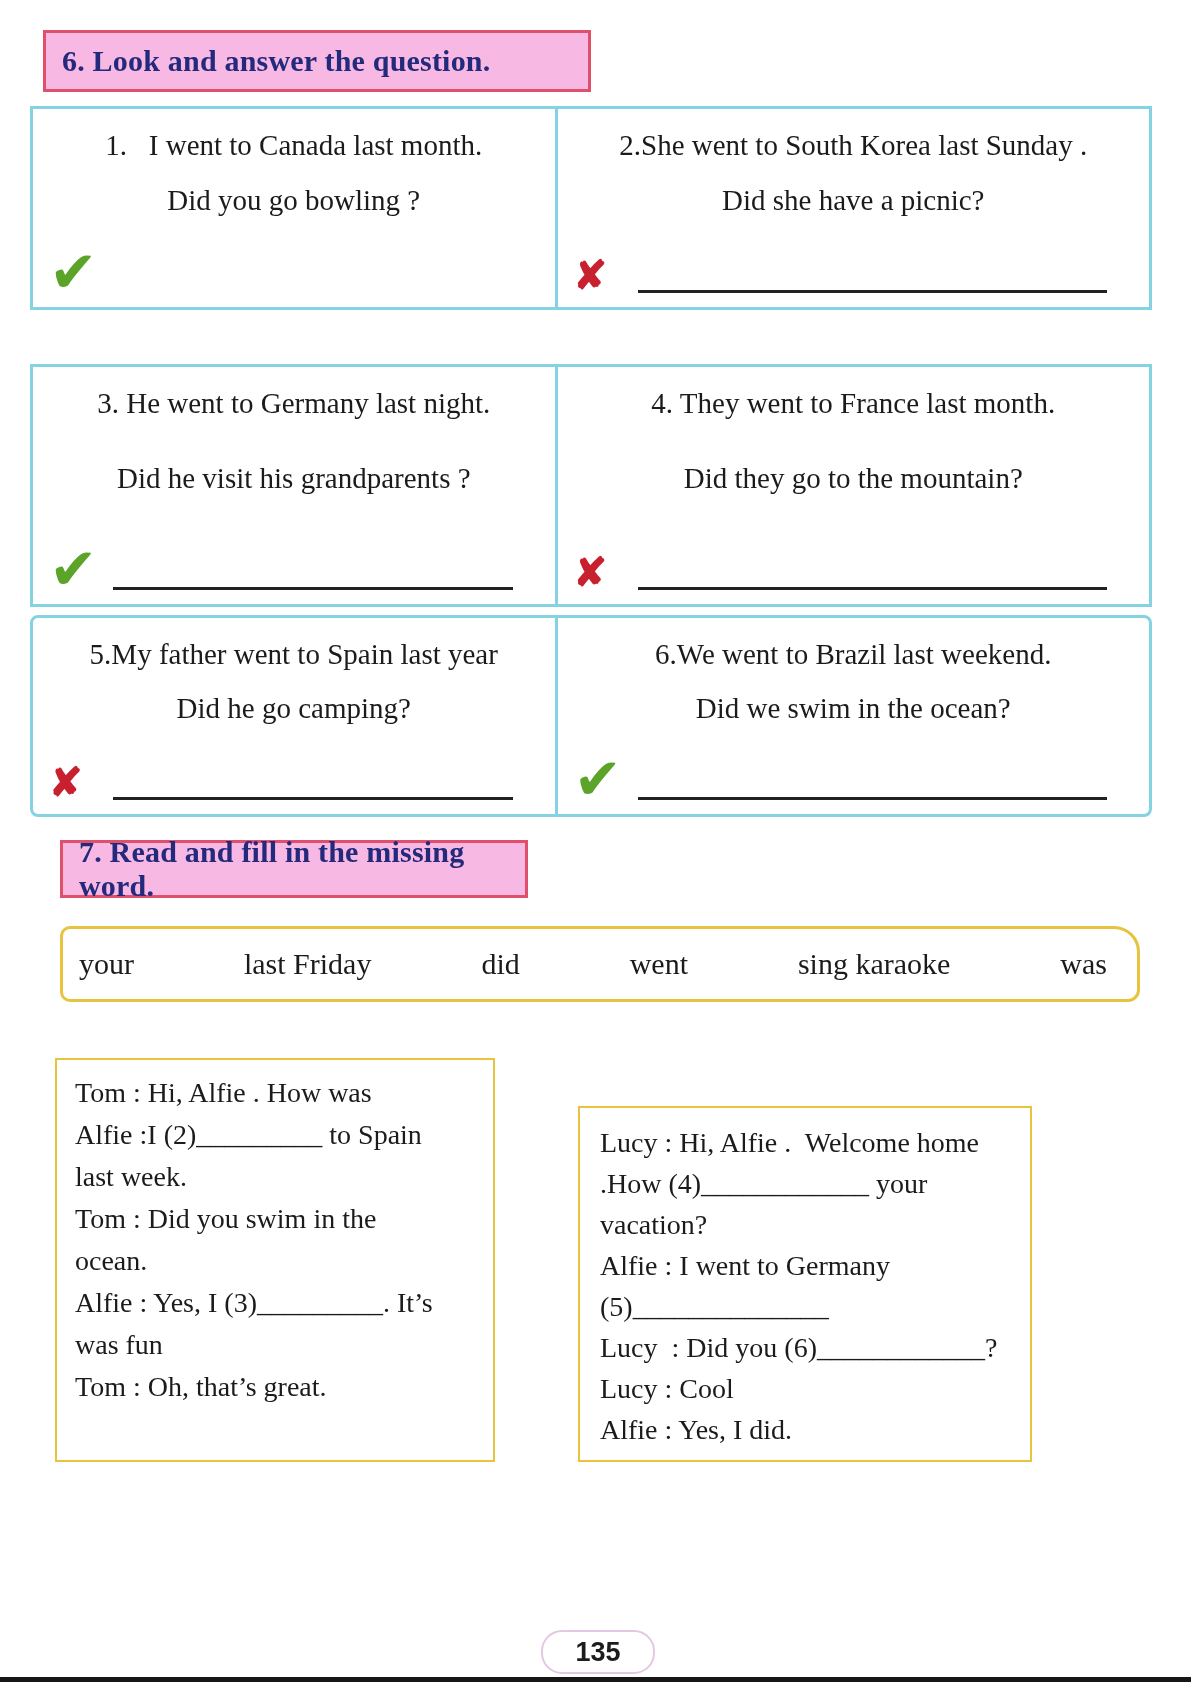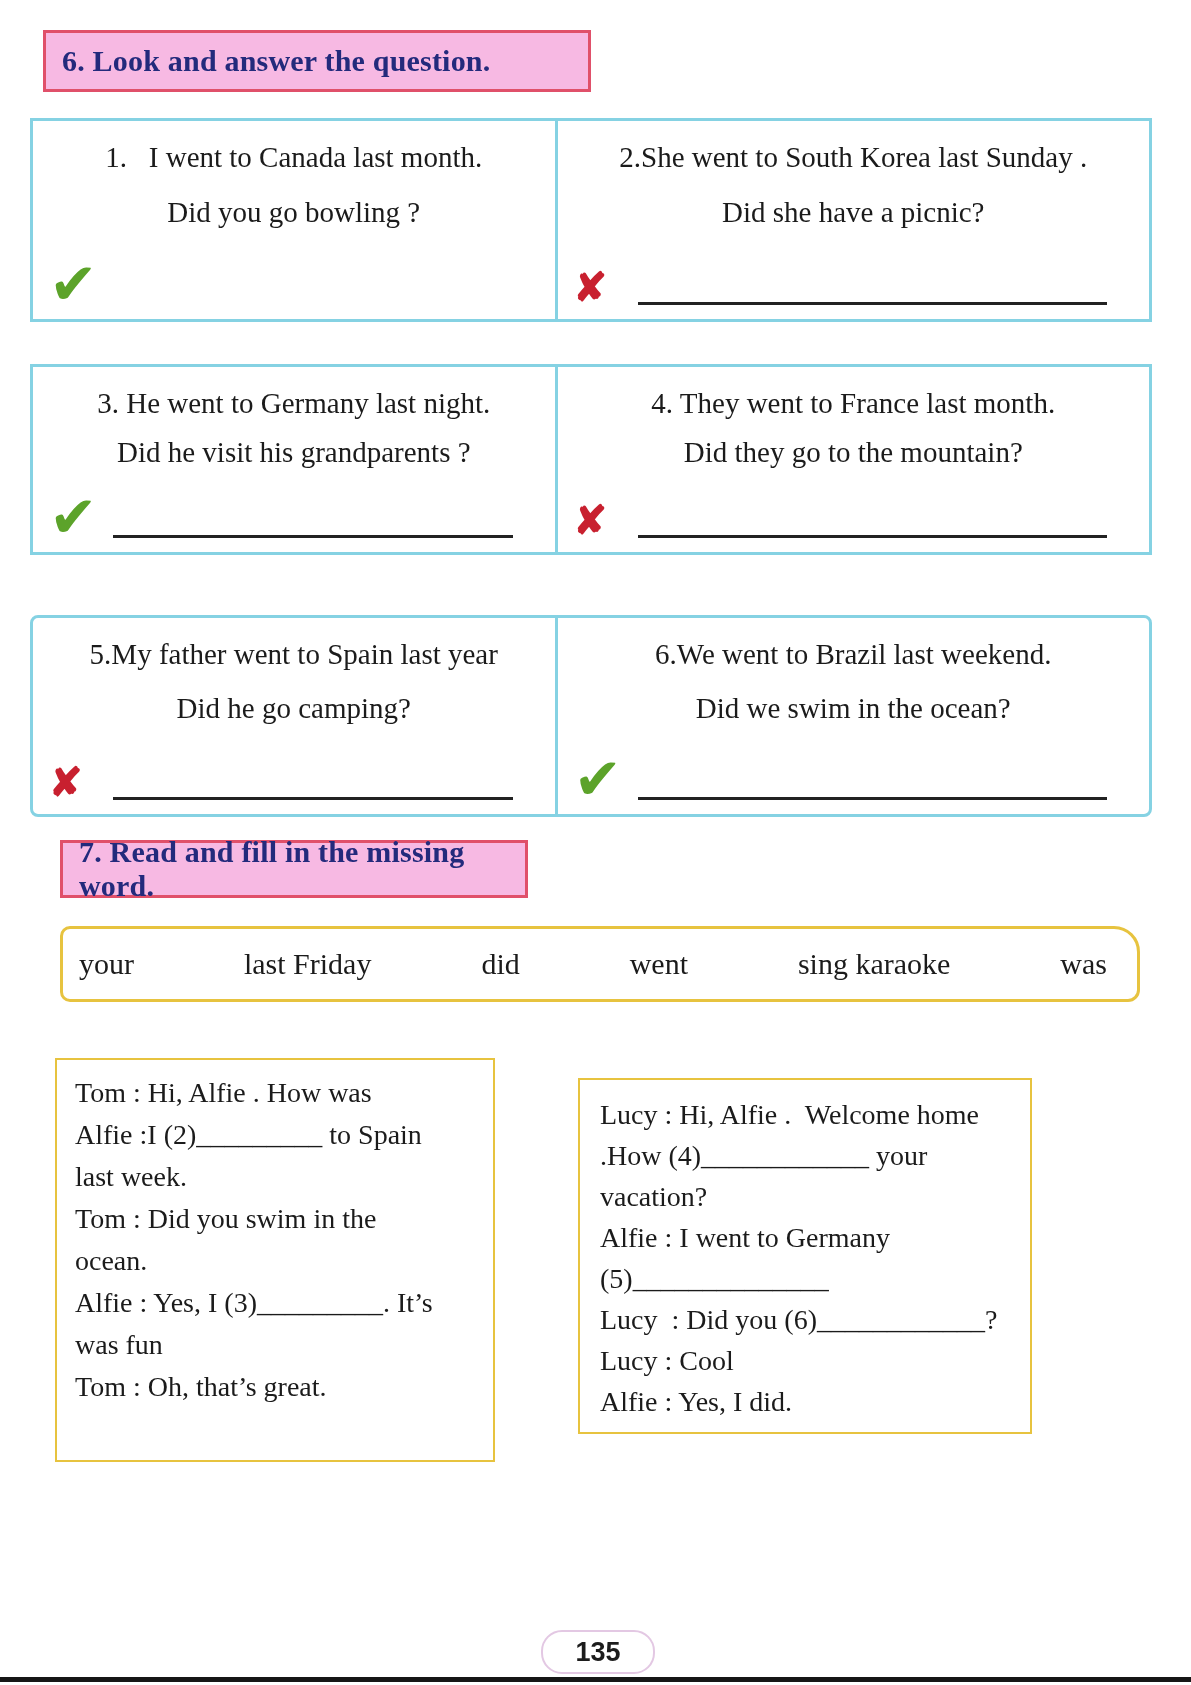--- a/index.html
+++ b/index.html
@@ -11,22 +11,22 @@
     position:absolute;background:#f7b9e3;border:3px solid #e0506a;
     display:flex;align-items:center;padding-left:16px;box-sizing:border-box;
     font-weight:bold;font-size:30px;color:#232a7c;letter-spacing:0.2px;
   }
   #sec6-header{left:43px;top:30px;width:548px;height:62px;}
   #sec7-header{left:60px;top:840px;width:468px;height:58px;}
   .qrow{
     position:absolute;left:30px;width:1122px;border:3px solid #85d2e3;
     background:#fff;display:flex;box-sizing:border-box;
   }
-  #qrow1{top:118px;height:204px;}
-  #qrow2{top:364px;height:191px;}
+  #qrow1{top:106px;height:204px;}
+  #qrow2{top:364px;height:243px;}
   #qrow3{top:615px;height:202px;border-radius:8px;}
   .qcell{
     display:flex;flex-direction:column;justify-content:space-between;
     padding:20px 10px 12px 10px;box-sizing:border-box;
   }
   .qcell.left{width:47%;border-right:3px solid #85d2e3;}
   .qcell.right{width:53%;}
   .stmt,.ques{text-align:center;font-size:29px;white-space:pre;}
   .ansrow{display:flex;align-items:flex-end;margin:0 32px 2px 6px;min-height:54px;}
   .mark{width:58px;flex:none;}
@@ -40,21 +40,21 @@
     position:absolute;left:60px;top:926px;width:1080px;height:76px;
     border:3px solid #e7c33f;border-radius:10px 26px 12px 10px;background:#fff;
     display:flex;align-items:center;justify-content:space-between;
     padding:0 30px 0 16px;box-sizing:border-box;font-size:30px;
   }
   .dialog{
     position:absolute;border:2px solid #e7c33f;background:#fff;
     box-sizing:border-box;font-size:28px;
   }
   #dlg-left{left:55px;top:1058px;width:440px;height:404px;padding:12px 8px 6px 18px;}
-  #dlg-right{left:578px;top:1078px;width:454px;height:356px;padding:14px 6px 18px 20px;}
+  #dlg-right{left:578px;top:1106px;width:454px;height:356px;padding:14px 6px 18px 20px;}
   #dlg-left .dline{line-height:42px;white-space:pre;}
   #dlg-right .dline{line-height:41px;white-space:pre;}
   #page-pill{
     position:absolute;left:541px;top:1630px;width:110px;height:40px;
     border:2px solid #e3c8e3;border-radius:21px;background:#fff;
     display:flex;align-items:center;justify-content:center;
     font-family:"Liberation Sans","DejaVu Sans",sans-serif;font-weight:bold;font-size:27px;color:#1c1c1c;
   }
   #bottom-line{position:absolute;left:0;top:1677px;width:1191px;height:5px;background:#161616;}
 </style>

